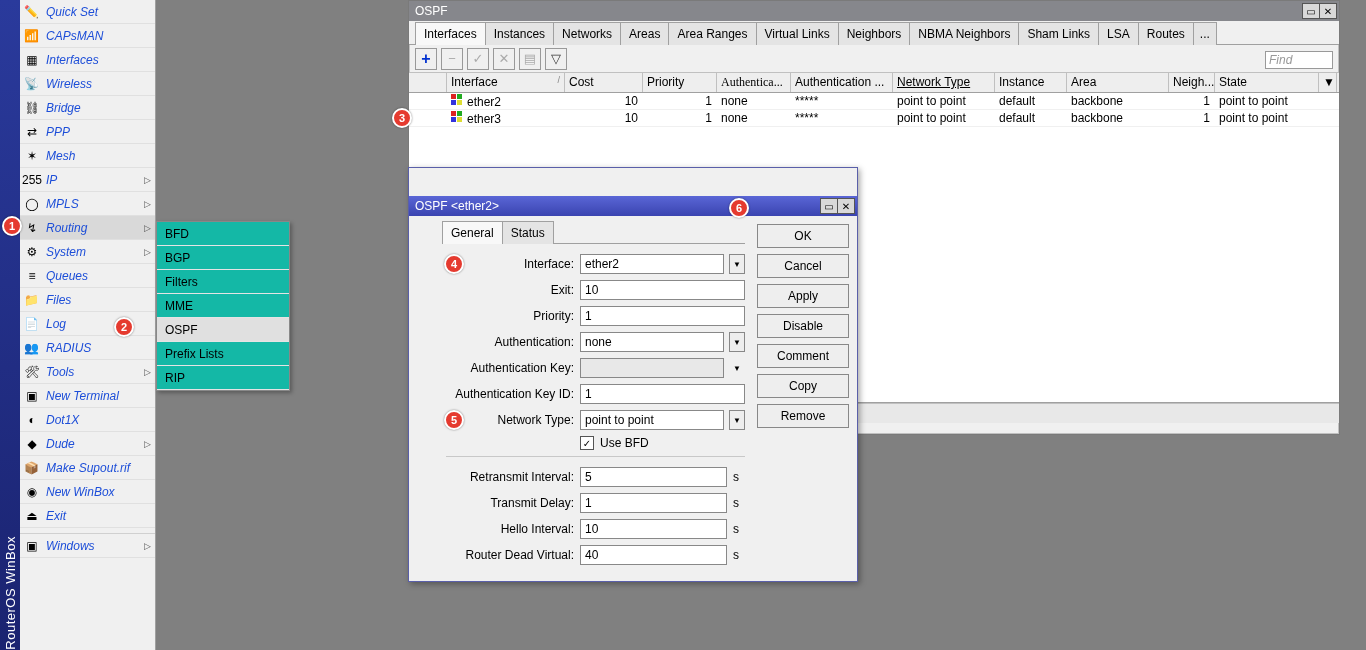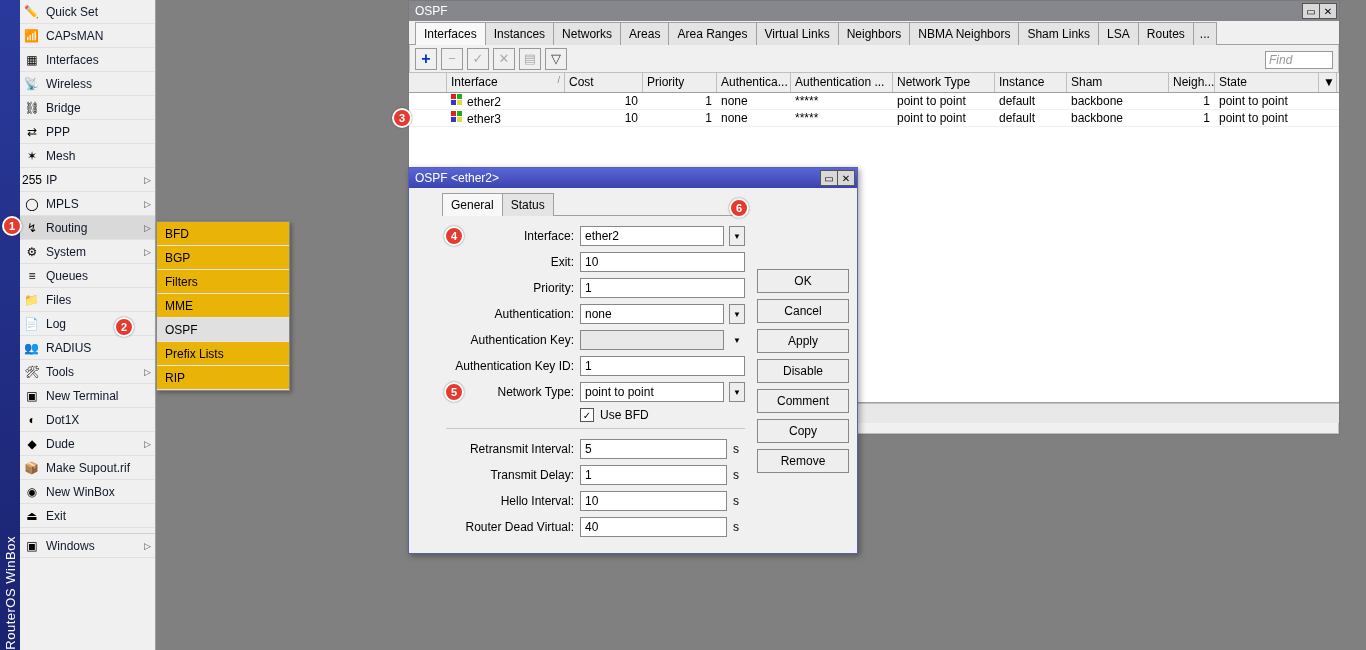--- a/index.html
+++ b/index.html
@@ -7,29 +7,29 @@
 
 
 .brand-bar { position: absolute; left: 0; top: 0; width: 20px; height: 650px; background: linear-gradient(to bottom,#2a3a9c,#1a2370); display:flex; align-items:flex-end; justify-content:center; }
 .brand-bar span { color:#fff; font-size:13px; writing-mode: vertical-rl; transform: rotate(180deg); padding-bottom:10px; letter-spacing:0.5px; }
 
 
 .sidebar { position:absolute; left:20px; top:0; width:136px; height:650px; background:#f0f0f0; border-right:1px solid #a0a0a0; }
 .menu-item { height:24px; display:flex; align-items:center; gap:6px; padding:0 4px; border-bottom:1px solid #e0e0e0; cursor:default; position:relative; }
 .menu-item.sel { background:#d9d9d9; }
 .menu-item .mi-icon { width:16px; height:16px; display:flex; align-items:center; justify-content:center; font-size:12px; }
-.menu-item .mi-label { flex:1; color:#0f172a; }
+.menu-item .mi-label { flex:1; color:#1d4ed8;font-style:italic; }
 .menu-item .mi-arrow { font-size:9px; color:#555; }
 .menu-sep { height:6px; background:#f0f0f0; border-bottom:1px solid #d0d0d0; }
 
 
 .callout { position:absolute; width:20px; height:20px; border-radius:50%; background:#e53a2f; border:2px solid #fff; color:#fff; font-weight:bold; font-size:11px; display:flex; align-items:center; justify-content:center; z-index:50; box-shadow:0 0 2px rgba(0,0,0,.5);}
 
 
-.submenu { position:absolute; left:156px; top:221px; width:134px; background:#eab308; border:1px solid #888; box-shadow:2px 2px 4px rgba(0,0,0,.3); z-index:10;}
+.submenu { position:absolute; left:156px; top:221px; width:134px; background:#14b8a6; border:1px solid #888; box-shadow:2px 2px 4px rgba(0,0,0,.3); z-index:10;}
 .submenu .sm-item { height:24px; display:flex; align-items:center; padding:0 8px; border-bottom:1px solid #e4e4e4; }
 .submenu .sm-item.sel { background:#e0e0e0; }
 
 
 .ospf-win { position:absolute; left:408px; top:0; width:932px; height:435px; background:#f0f0f0; border:1px solid #7a7a7a; box-shadow:0 0 0 1px #c0c0c0 inset; }
 .titlebar { height:20px; background:#86878c; display:flex; align-items:center; justify-content:space-between; padding:0 2px; color:#fff; font-size:12px;}
 .titlebar .tb-btns { display:flex; gap:0; }
 .tb-btn { width:18px; height:16px; background:#d9d9d9; border:1px solid #555; color:#000; font-size:10px; display:flex;align-items:center;justify-content:center; margin-left:-1px;}
 .tabs { height:24px; display:flex; align-items:flex-end; padding-left:6px; gap:0; background:#f0f0f0; border-bottom:1px solid #a0a0a0; position:relative; }
 .tab { padding:4px 8px; background:#e4e4e4; border:1px solid #a0a0a0; border-bottom:none; margin-right:-1px; font-size:12px; color:#000; position:relative; top:1px;}
@@ -51,34 +51,34 @@
 .rowicon { display:inline-block; width:12px; height:12px; margin-right:4px; position:relative;}
 .rowicon::before{content:"";position:absolute;left:0;top:0;width:5px;height:5px;background:#d22;}
 .rowicon::after{content:"";position:absolute;left:6px;top:0;width:5px;height:5px;background:#2a2;}
 .rowicon span{position:absolute;left:0;top:6px;width:5px;height:5px;background:#33d;}
 .rowicon i{position:absolute;left:6px;top:6px;width:5px;height:5px;background:#dd3;}
 .tbl-body{background:#fff; height:310px; overflow:auto;border-bottom:1px solid #a0a0a0;}
 .footer{height:20px; background:#e8e8e8; border-top:1px solid #c0c0c0;}
 
 
 .dlg { position:absolute; left:408px; top:167px; width:450px; background:#f0f0f0; border:1px solid #5a5fa9; box-shadow:2px 2px 6px rgba(0,0,0,.35); z-index:20;}
-.dlg .titlebar { background:#4a55c8; background:linear-gradient(to bottom,#5a66d6,#3a44b0);}
+.dlg .titlebar { background:#4a55c8; background:linear-gradient(to bottom,#5a66d6,#3a44b0);margin-top:28px;}
 .dlg-body { display:flex;margin-left:29px; }
 .dlg-left { flex:1; padding:4px 8px 10px 8px;}
 .dlg-tabs { height:24px; display:flex; align-items:flex-end; gap:0; border-bottom:1px solid #a0a0a0; margin-bottom:10px; margin-left:-4px;}
 .form-row { display:flex; align-items:center; margin-bottom:6px; gap:6px;}
 .form-row label { width:128px; text-align:right; color:#000; font-size:12px;}
 .form-row .val { flex:1; height:20px; border:1px solid #888; background:#fff; padding:1px 4px; font-size:12px; display:flex; align-items:center;}
 .form-row .val.ro { background:#e8e8e8;}
 .form-row .dd { width:16px; height:20px; border:1px solid #888; background:#eee; display:flex;align-items:center;justify-content:center; font-size:8px; margin-left:-1px;}
 .form-row .unit{ width:12px; text-align:left; color:#000;}
 .form-row.chk { }
 .form-row.chk .chkbox{ width:14px; height:14px; border:1px solid #555; background:#fff; display:flex;align-items:center;justify-content:center; font-size:10px;}
 .hr { border:0;border-top:1px solid #c8c8c8; margin:6px 0 10px 0;}
-.dlg-right { width:104px; padding:8px 8px 8px 4px; display:flex; flex-direction:column; gap:6px;justify-content:center;}
+.dlg-right { width:104px; padding:8px 8px 8px 4px; display:flex; flex-direction:column; gap:6px;}
 .dbtn { height:24px; border:1px solid #888; background:#eee; font-size:12px; display:flex;align-items:center;justify-content:center; }
 </style>
 </head>
 <body>
 
 <div class="brand-bar">
     <span>RouterOS  WinBox</span>
   </div>
 
 <div class="sidebar" id="sidebar">
@@ -225,25 +225,25 @@
     <div class="tbtn">▽</div>
   </div>
   <div class="find">
       <span>Find</span>
     </div>
   <div class="tbl-head" id="tbl-head">
       <div class="th first" style="width: 38px;"></div>
       <div class="th" style="width: 118px;">Interface<span style="float:right;color:#888;font-size:9px;">/</span></div>
       <div class="th" style="width: 78px;">Cost</div>
       <div class="th" style="width: 74px;">Priority</div>
-      <div class="th" style="width: 74px;">Authentica...</div>
+      <div class="th" style="width: 74px; font-family: Liberation Serif, serif;">Authentica...</div>
       <div class="th" style="width: 102px;">Authentication ...</div>
-      <div class="th" style="width: 102px;">Network Type</div>
+      <div class="th" style="width: 102px; text-decoration: underline;">Network Type</div>
       <div class="th" style="width: 72px;">Instance</div>
-      <div class="th" style="width: 102px;">Sham</div>
+      <div class="th" style="width: 102px;">Area</div>
       <div class="th" style="width: 46px;">Neigh...</div>
       <div class="th" style="width: 104px;">State</div>
       <div class="th" style="width: 18px;">▼</div>
     </div>
   <div class="tbl-body" id="tbl-body">
       <div class="tbl-row">
         <div class="td first" style="width: 38px;"></div>
         <div class="td" style="width: 118px;"><span class="rowicon"><span></span><i></i></span>ether2</div>
         <div class="td" style="width: 78px; text-align: right;">10</div>
         <div class="td" style="width: 74px; text-align: right;">1</div>

